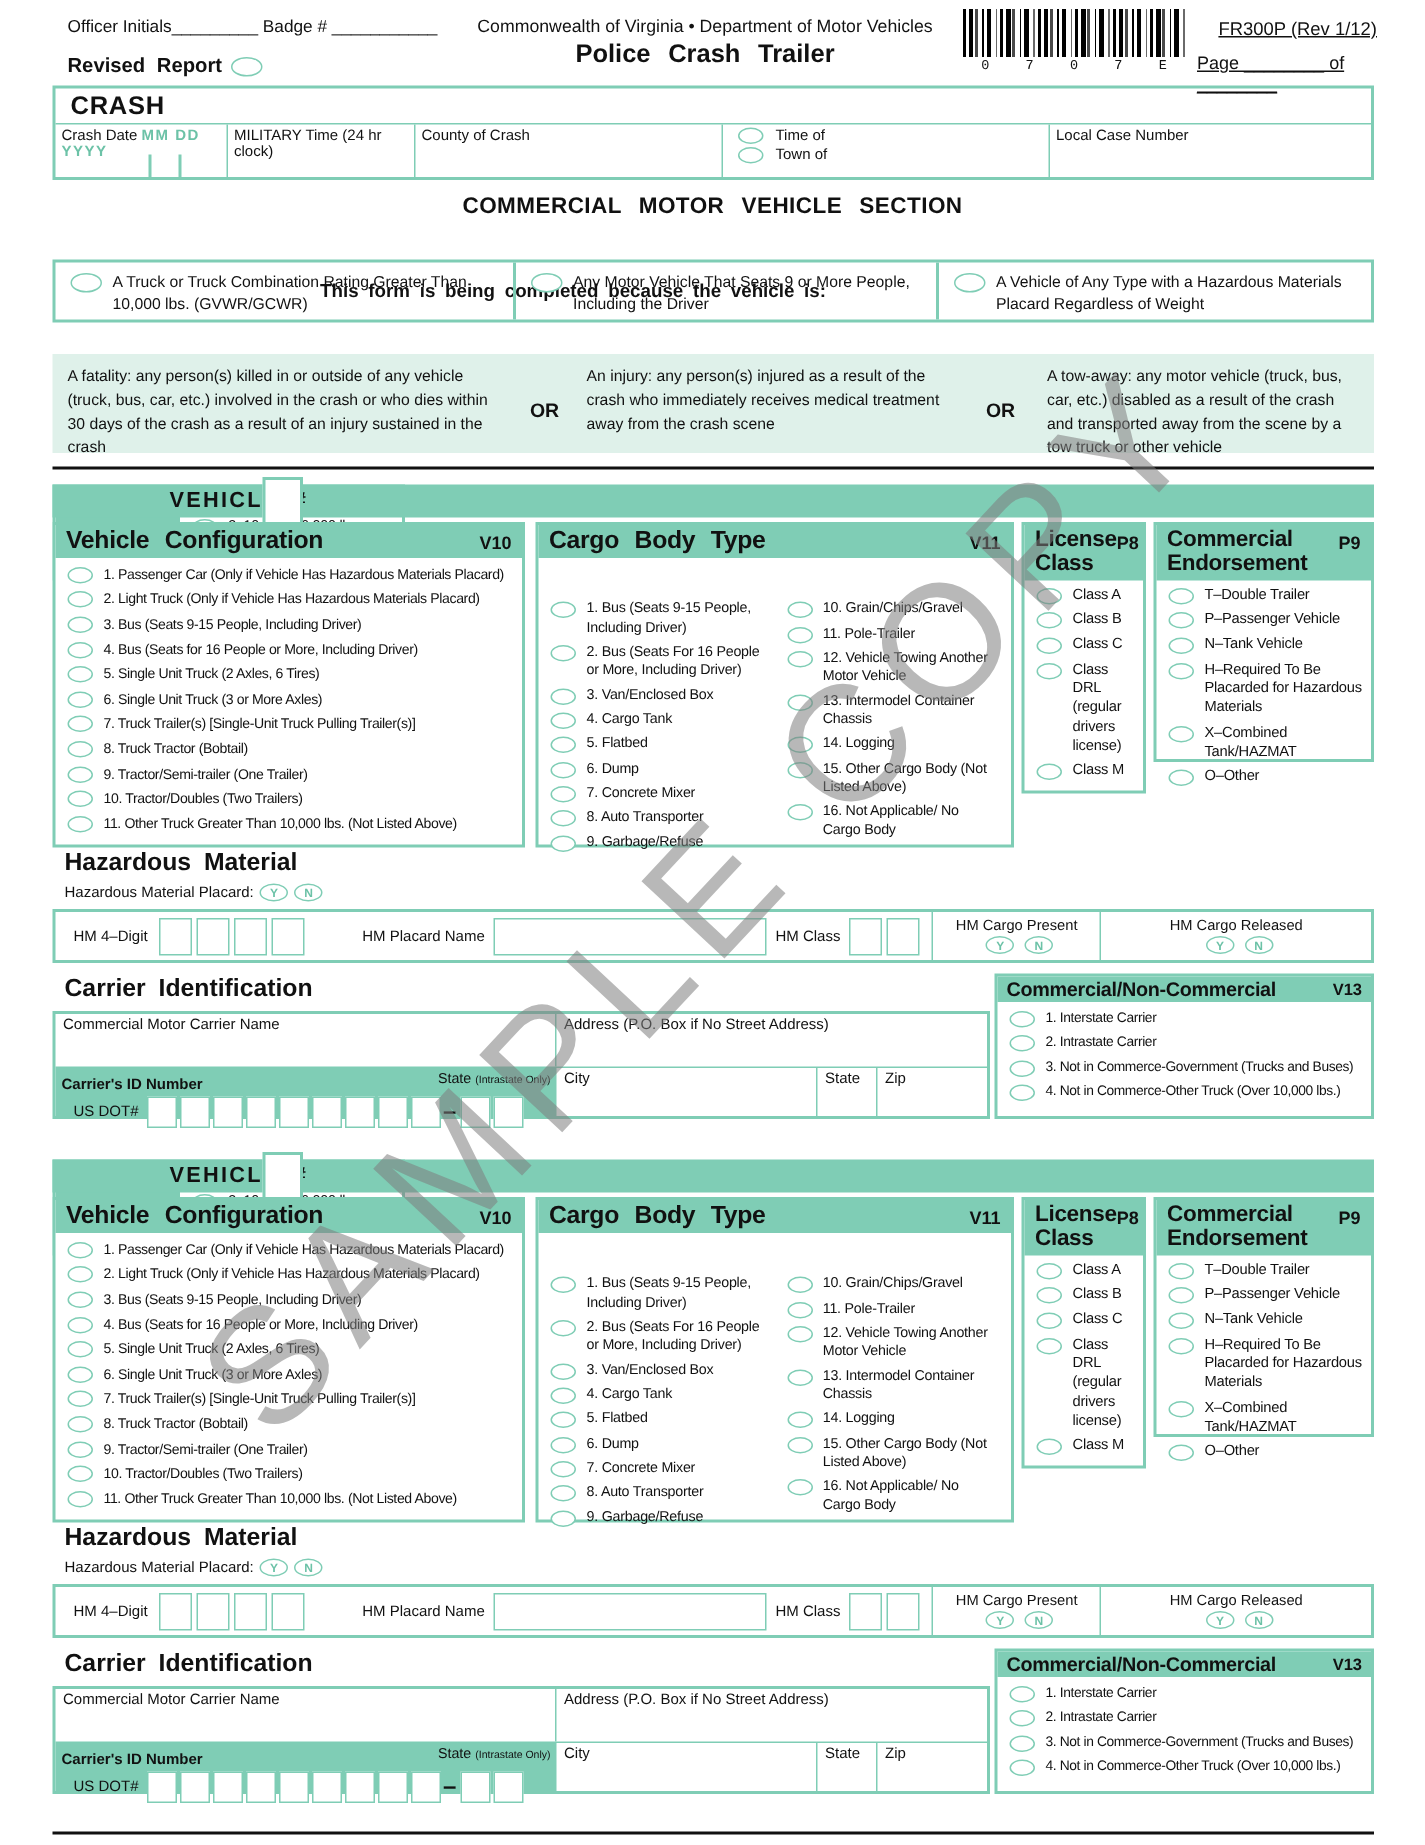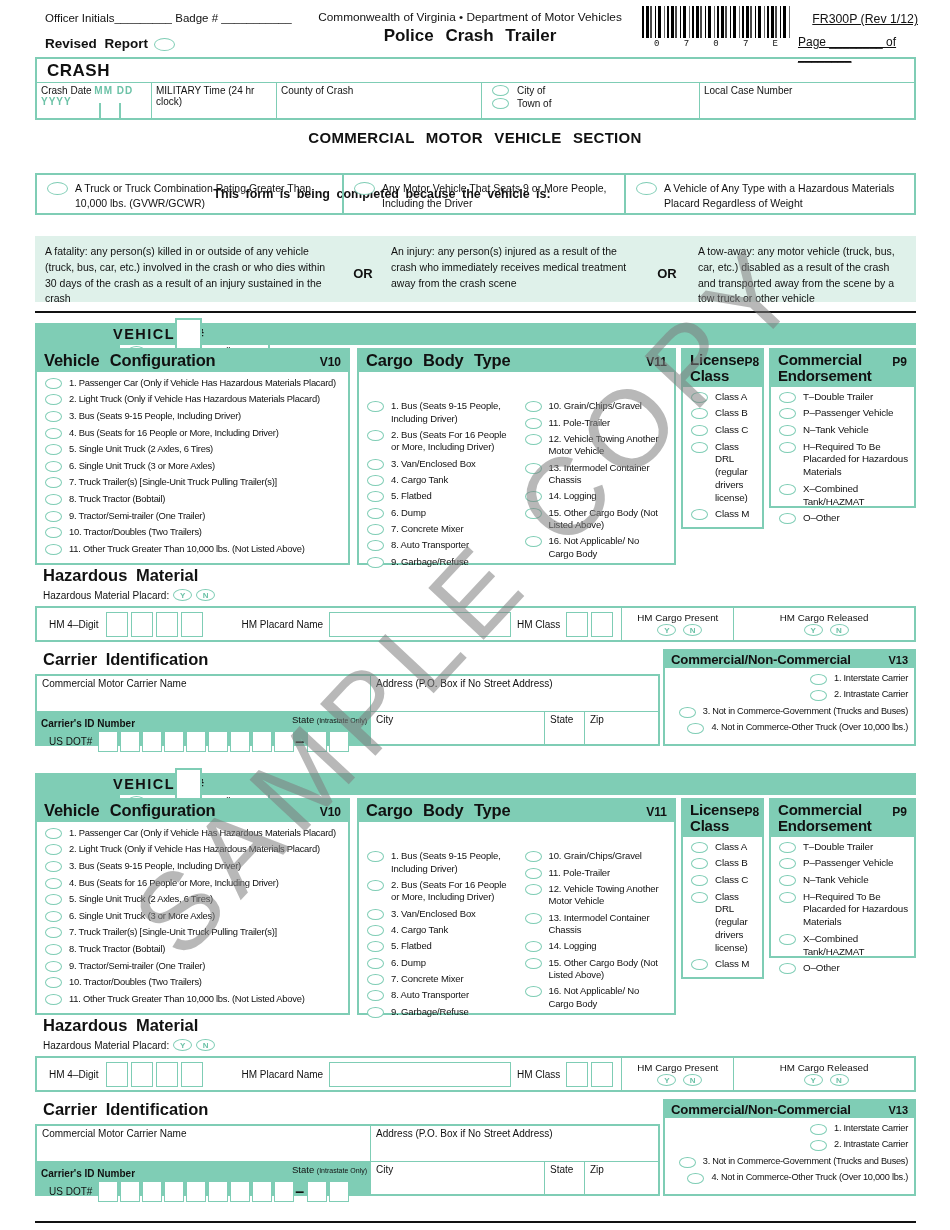--- a/index.html
+++ b/index.html
@@ -121,21 +121,21 @@
   .dot-box{flex:none;width:20px;height:21px;background:#fff;border:1.5px solid var(--teal);margin-left:2px;}
   .dot-dash{font-weight:bold;margin:0 1px;}
   .ccity{width:174px;border-right:1.5px solid var(--teal);padding:2px 5px;font-size:10px;}
   .cstate{width:40px;border-right:1.5px solid var(--teal);padding:2px 5px;font-size:10px;}
   .czip{flex:1;padding:2px 5px;font-size:10px;}
 
   .v13{position:absolute;left:628px;top:326px;width:253px;height:97px;border:2px solid var(--teal);background:#fff;}
   .v13-head{background:var(--teal);display:flex;justify-content:space-between;align-items:center;padding:1px 6px;}
   .v13-head .bh-title{font-size:13.2px;font-weight:bold;letter-spacing:-.2px;}
   .v13-head .bh-code{font-size:11px;font-weight:bold;}
-  .v13 .opt{margin-top:4.5px;justify-content:flex-end;}
+  .v13 .opt{margin-top:4.5px;}
   .v13 .opt-text{white-space:nowrap;font-size:9.2px;letter-spacing:-.25px;}
 
   
   .watermark{position:absolute;left:468px;top:600px;transform:translate(-50%,-50%) rotate(-47deg);font-size:110px;letter-spacing:12px;color:rgba(125,125,125,0.55);white-space:nowrap;z-index:40;pointer-events:none;font-weight:400;}
 </style>
 </head>
 <body>
 
 <div class="page">
 
@@ -174,21 +174,21 @@
       </div>
       <div class="cell c-time">
         <span>MILITARY Time (24 hr clock)</span>
       </div>
       <div class="cell c-county">
         <span>County of Crash</span>
       </div>
       <div class="cell c-city">
         <div class="row">
           <span class="oval"></span>
-          <span>City of</span>
+          <span>Time of</span>
         </div>
         <div class="row">
           <span class="oval"></span>
           <span>Town of</span>
         </div>
       </div>
       <div class="cell c-case">
         <span>Local Case Number</span>
       </div>
     </div>

